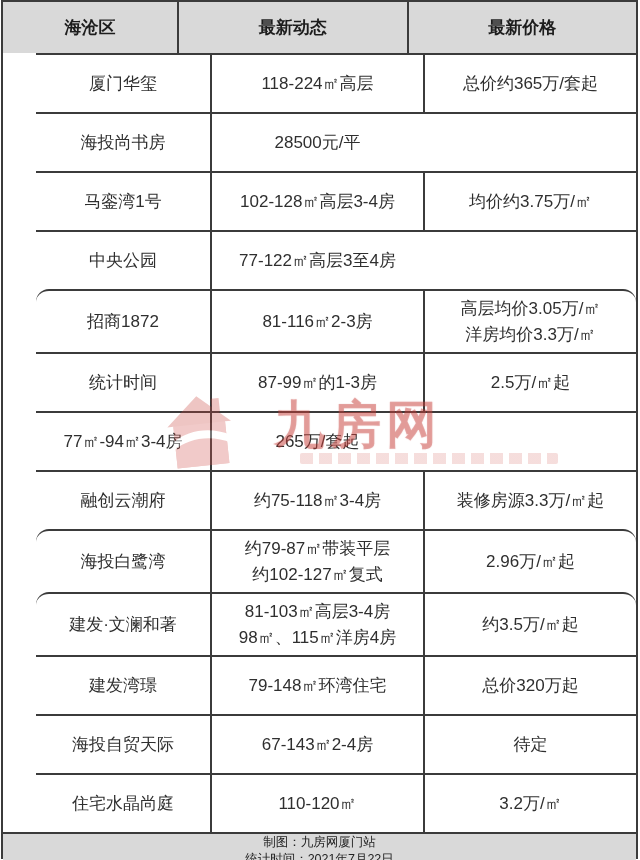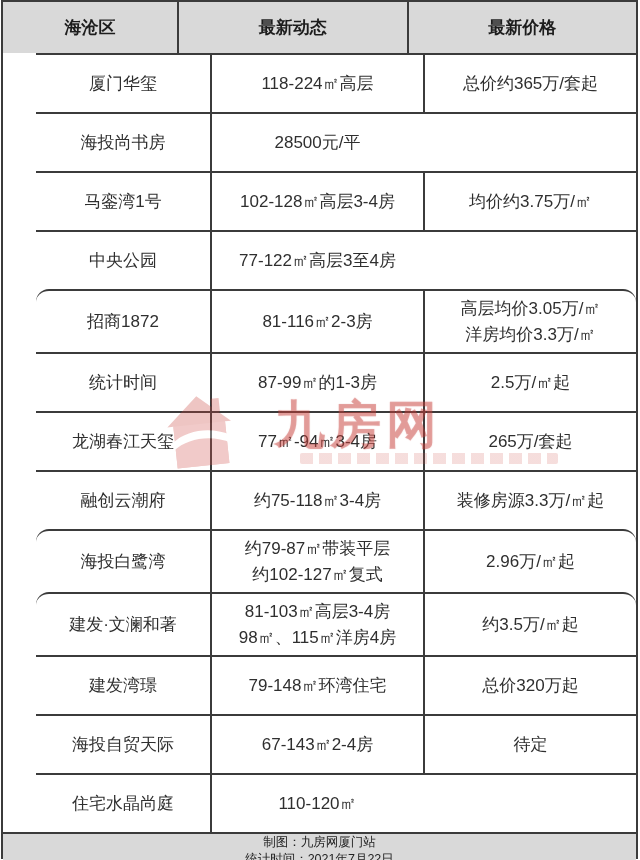--- a/index.html
+++ b/index.html
@@ -139,21 +139,20 @@
 洋房均价3.3万/㎡</div>
   </div>
 
   <div class="trow data-row">
     <div class="cell">统计时间</div>
     <div class="cell">87-99㎡的1-3房</div>
     <div class="cell">2.5万/㎡起</div>
   </div>
 
   <div class="trow data-row">
-    <div class="cell">龙湖春江天玺</div>
     <div class="cell">77㎡-94㎡3-4房</div>
     <div class="cell">265万/套起</div>
   </div>
 
   <div class="trow data-row">
     <div class="cell">融创云潮府</div>
     <div class="cell">约75-118㎡3-4房</div>
     <div class="cell">装修房源3.3万/㎡起</div>
   </div>
 
@@ -179,20 +178,21 @@
 
   <div class="trow data-row">
     <div class="cell">海投自贸天际</div>
     <div class="cell">67-143㎡2-4房</div>
     <div class="cell">待定</div>
   </div>
 
   <div class="trow data-row">
     <div class="cell">住宅水晶尚庭</div>
     <div class="cell">110-120㎡</div>
+    <div class="cell">3.2万/㎡</div>
   </div>
 </div>
 
   <div class="footer-row">
     <div class="footer-line">制图：九房网厦门站</div>
     <div class="footer-line">统计时间：2021年7月22日</div>
 
   </div>
 
 </div>

